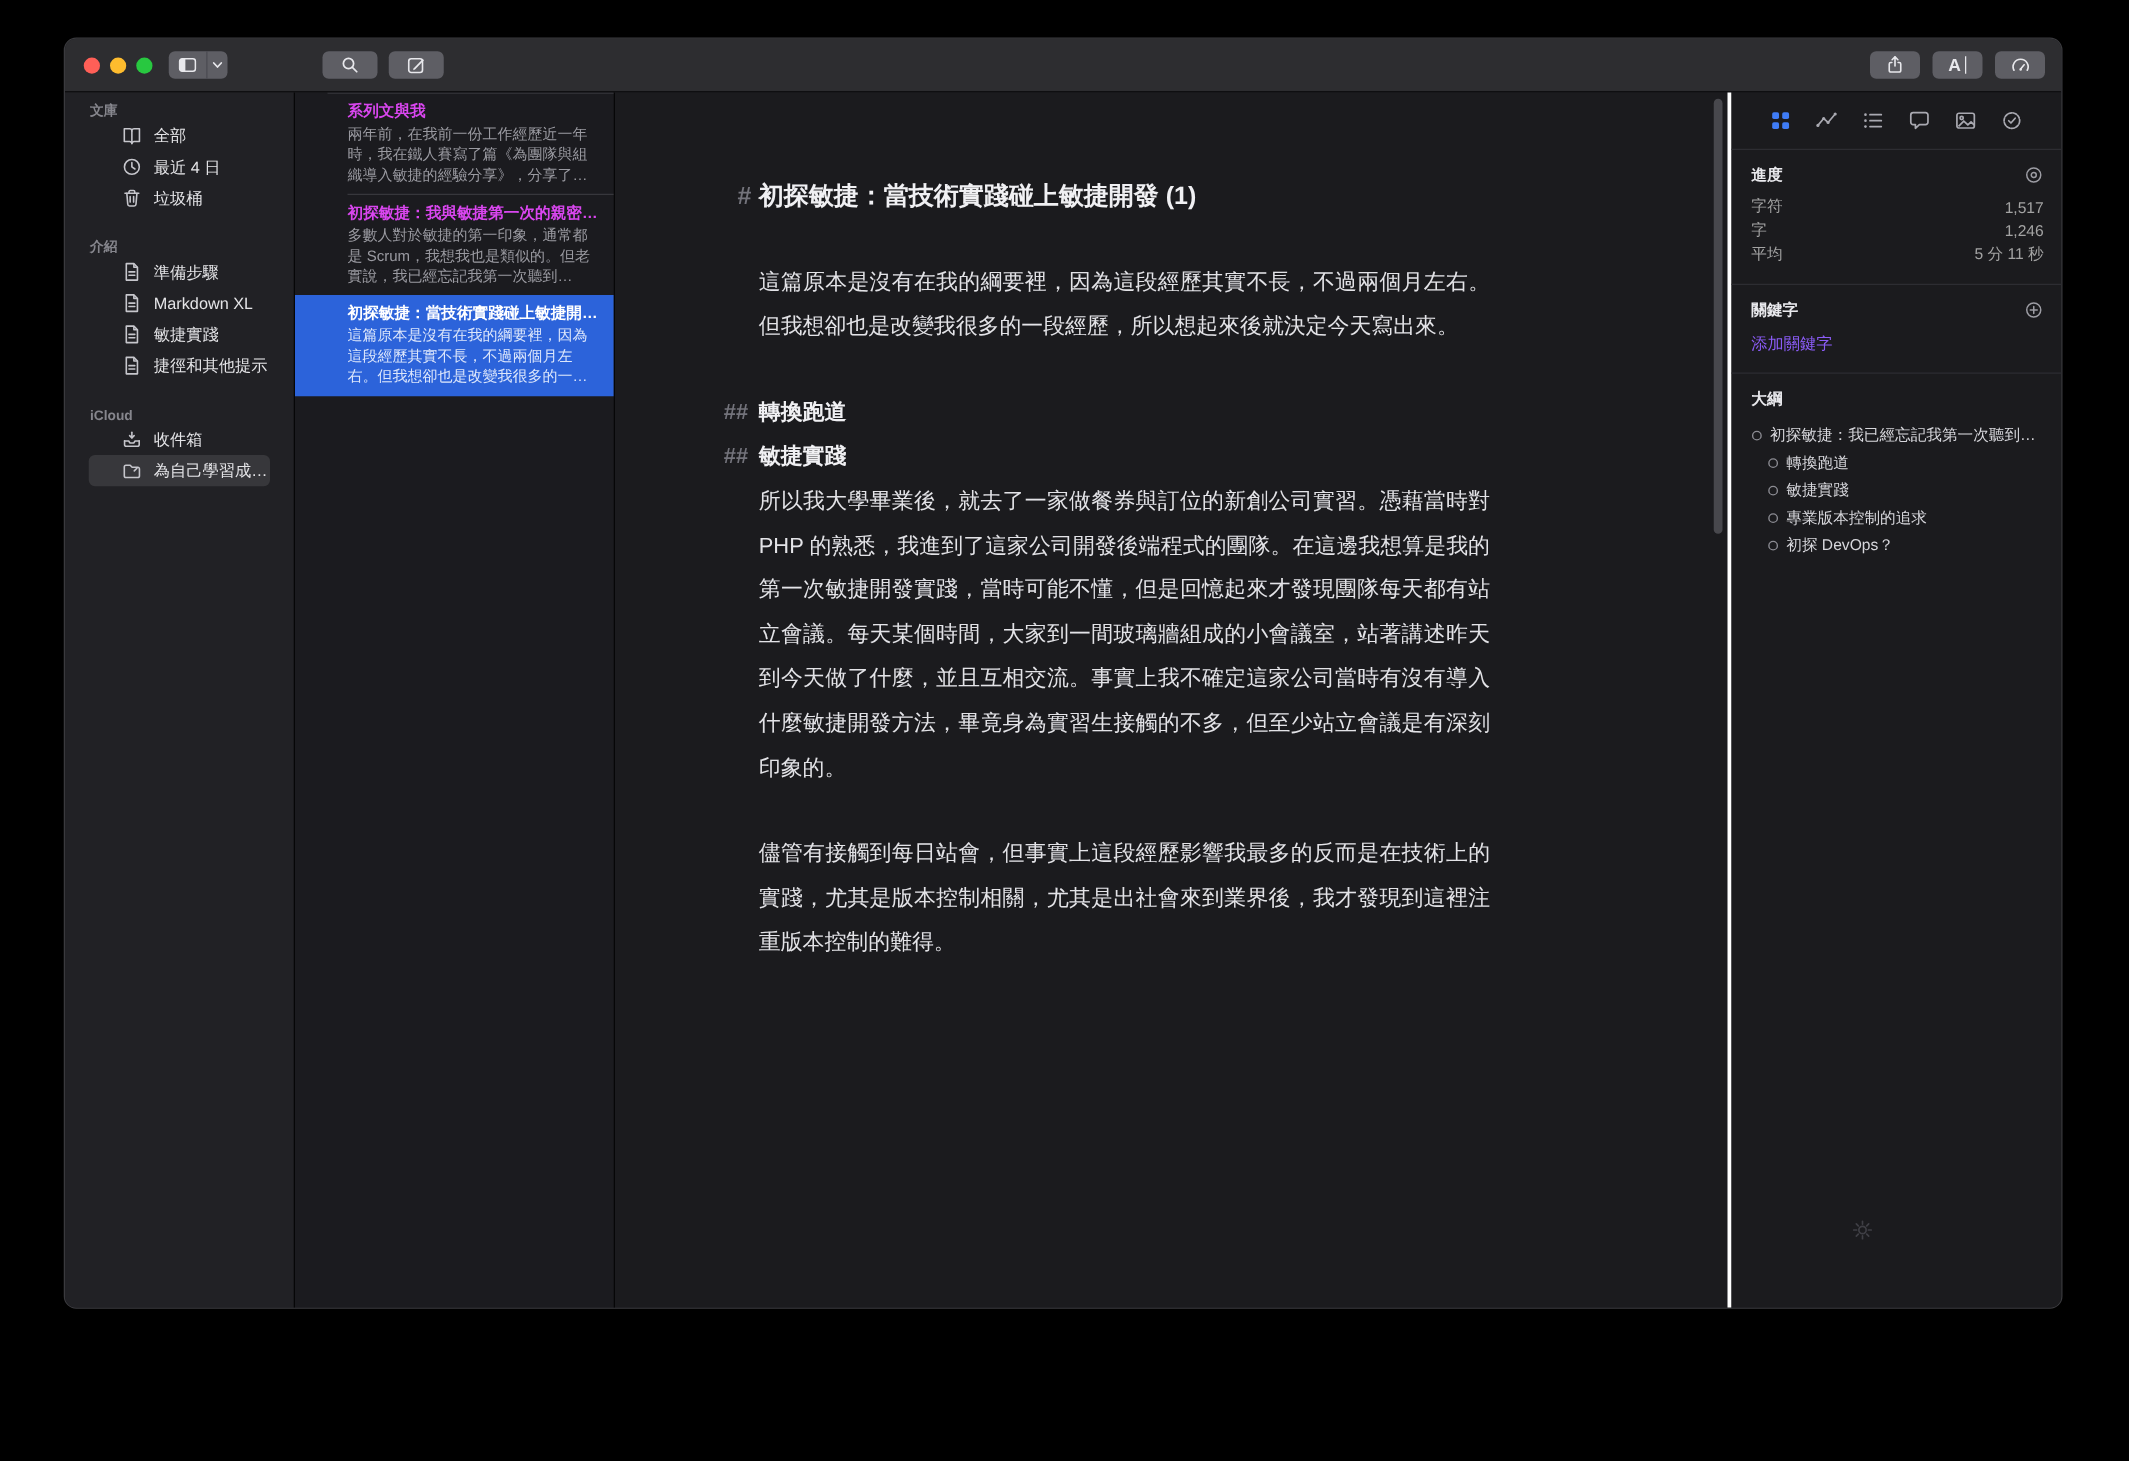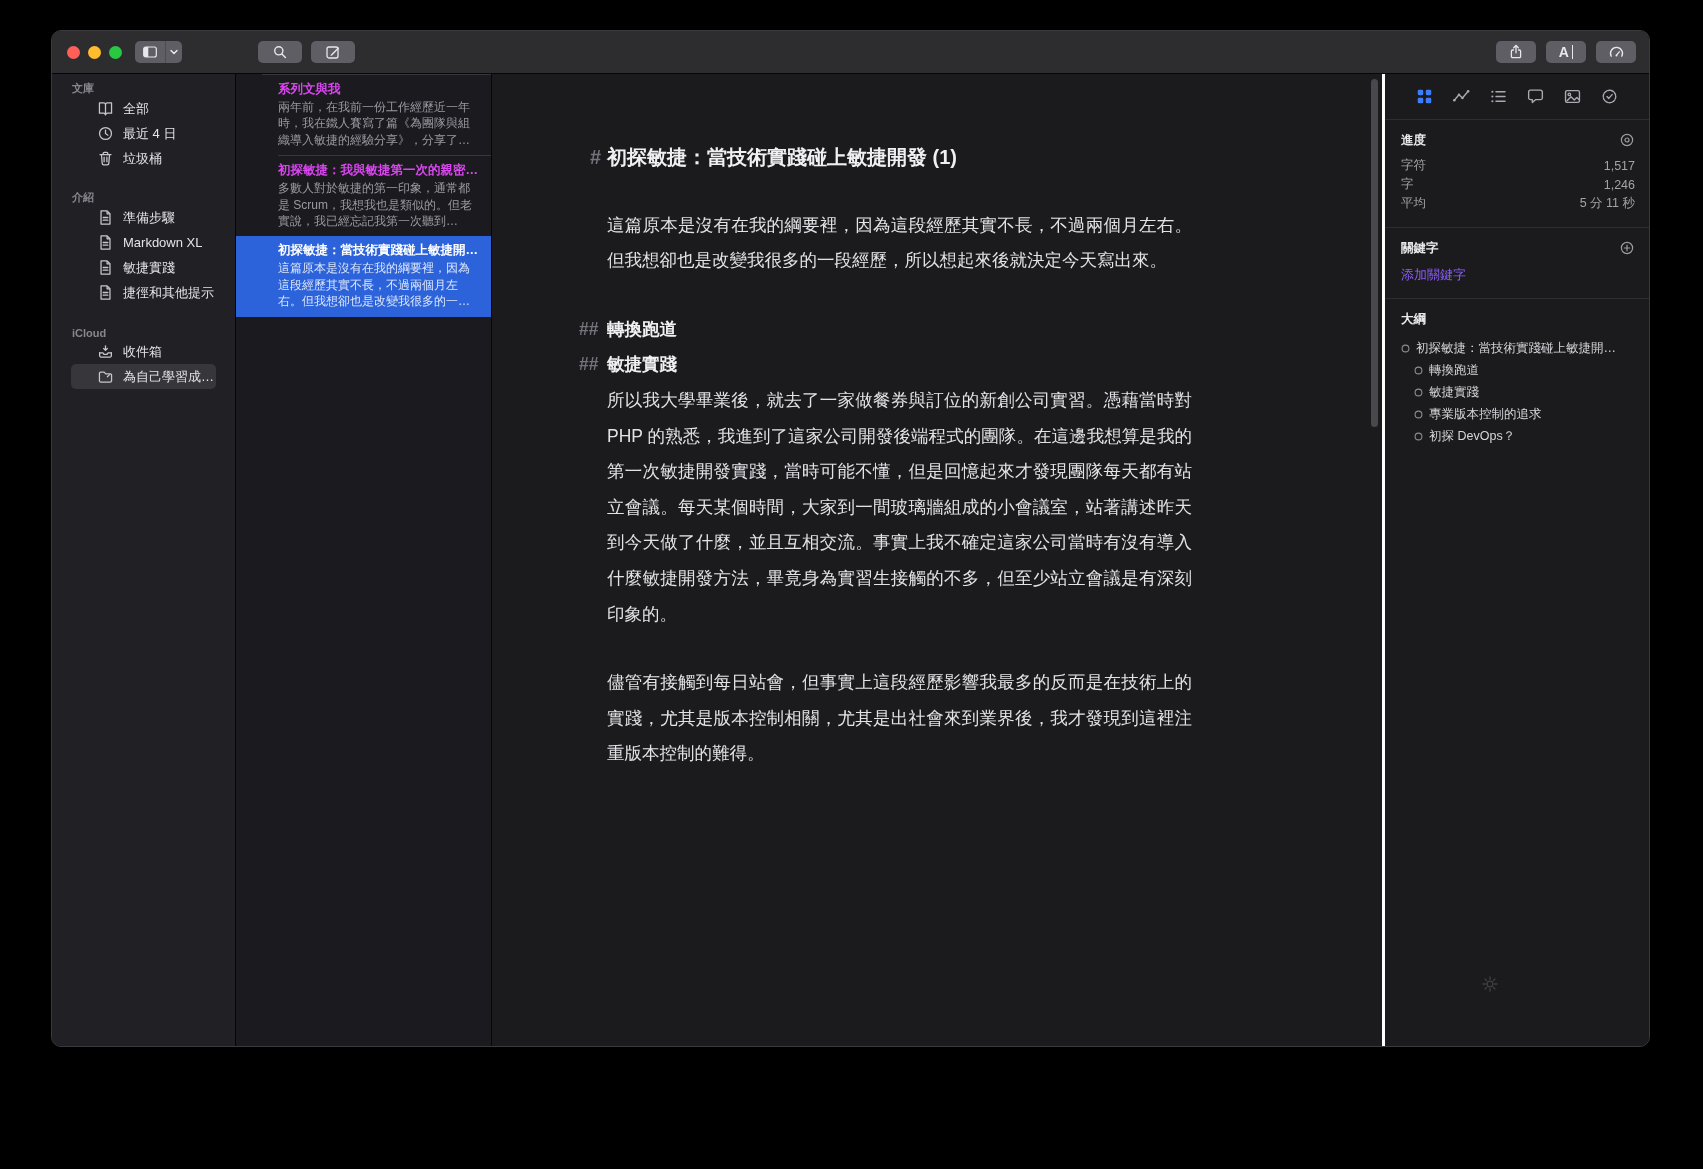--- a/index.html
+++ b/index.html
@@ -392,21 +392,21 @@
         <div class="psec-head">
           <span>大綱</span>
         </div>
         <div class="outline-items">
           <div class="orow">
             <span class="oring">
                 <svg viewBox="0 0 9 9" fill="none" stroke="currentColor" stroke-width="1.1">
                   <circle cx="4.5" cy="4.5" r="3.4"></circle>
                 </svg>
               </span>
-            <span class="orow-text">初探敏捷：當技術實踐碰上敏捷開…</span>
+            <span class="orow-text">初探敏捷：我已經忘記我第一次聽到…</span>
           </div>
           <div class="orow lvl2">
             <span class="oring">
                 <svg viewBox="0 0 9 9" fill="none" stroke="currentColor" stroke-width="1.1">
                   <circle cx="4.5" cy="4.5" r="3.4"></circle>
                 </svg>
               </span>
             <span class="orow-text">轉換跑道</span>
           </div>
           <div class="orow lvl2">

